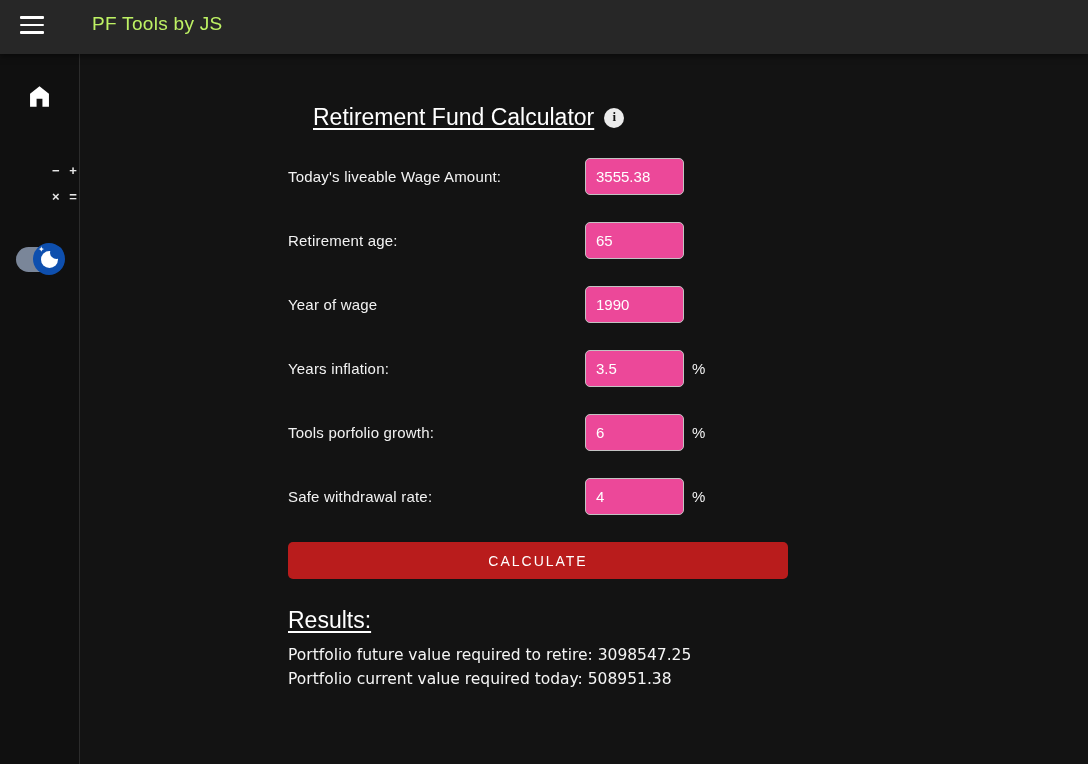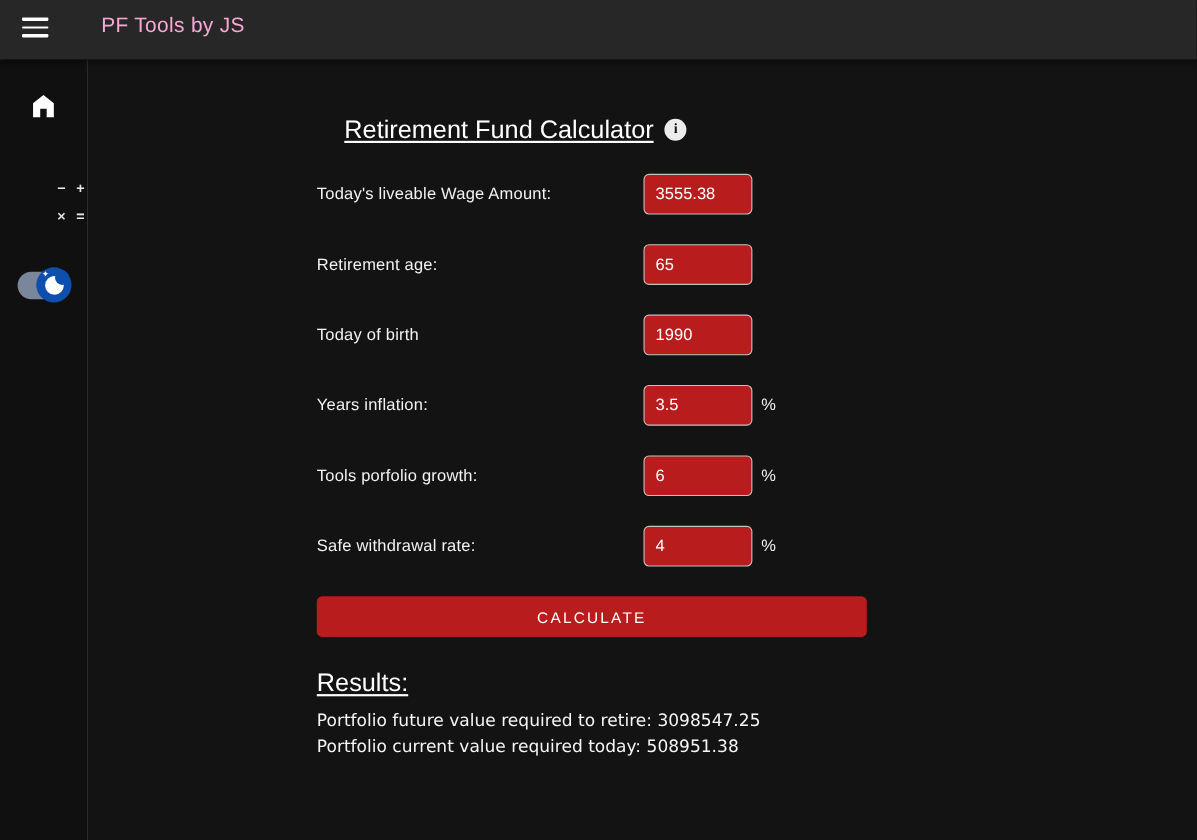--- a/index.html
+++ b/index.html
@@ -35,21 +35,21 @@
     height: 2.6px;
     width: 100%;
     background: #ffffff;
     border-radius: 1px;
   }
   .app-title {
     margin-left: 48px;
     margin-top: -6px;
     font-size: 19px;
     letter-spacing: 0.3px;
-    color: #f9a8d4;
+    color: #bef264;
   }
 
   
   .app-body { display: flex; height: 710px; }
   .sidebar {
     width: 80px;
     background: #101010;
     border-right: 1px solid #2c2c2c;
     display: flex;
     flex-direction: column;
@@ -171,21 +171,21 @@
     width: 288px;
     text-align: left;
     font-size: 15px;
     color: #f2f2f2;
     letter-spacing: 0.2px;
   }
   .field-input {
     margin-left: 9px;
     width: 99px;
     height: 37px;
-    background: #b91c1c;
+    background: #ec4899;
     border: 1px solid #c2c2c2;
     border-radius: 5px;
     color: #ffffff;
     font-family: "Liberation Sans", sans-serif;
     font-size: 15px;
     padding: 0 10px;
     outline: none;
   }
   .field-suffix {
     margin-left: 8px;
@@ -276,21 +276,21 @@
           <span class="field-suffix"></span>
         </div>
 
         <div class="form-row">
           <label class="field-label">Retirement age:</label>
           <input class="field-input" type="text" value="65" style="">
           <span class="field-suffix"></span>
         </div>
 
         <div class="form-row">
-          <label class="field-label">Today of birth</label>
+          <label class="field-label">Year of wage</label>
           <input class="field-input" type="text" value="1990" style="">
           <span class="field-suffix"></span>
         </div>
 
         <div class="form-row">
           <label class="field-label">Years inflation:</label>
           <input class="field-input" type="text" value="3.5" style="">
           <span class="field-suffix">%</span>
         </div>
 

